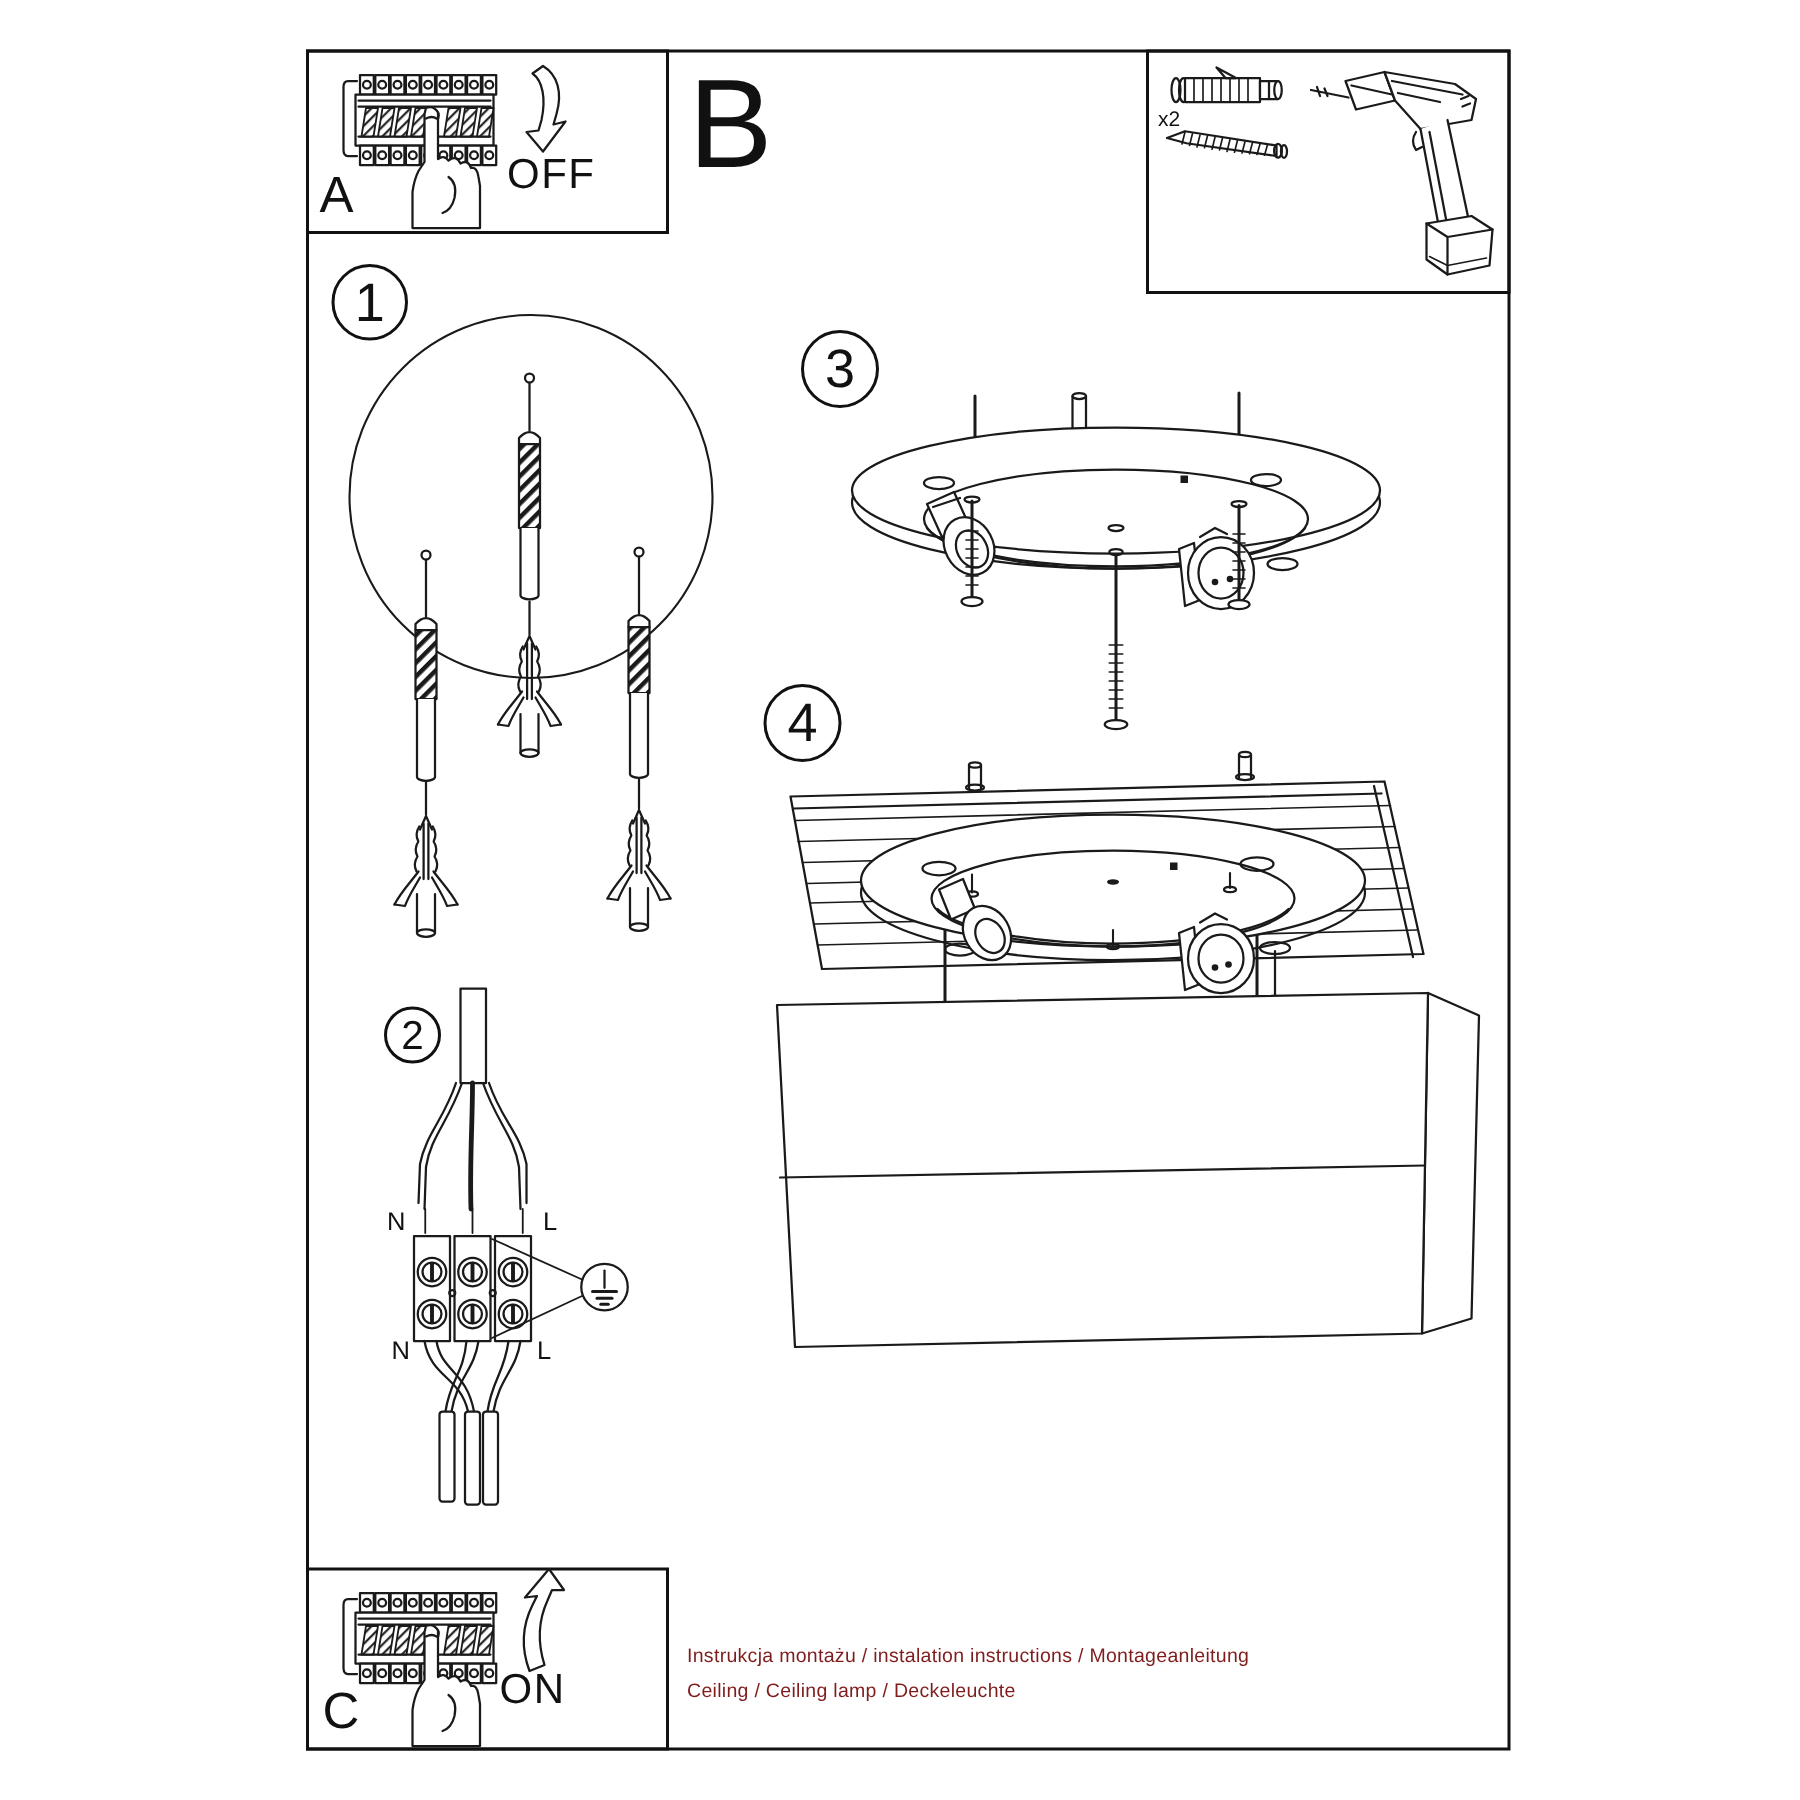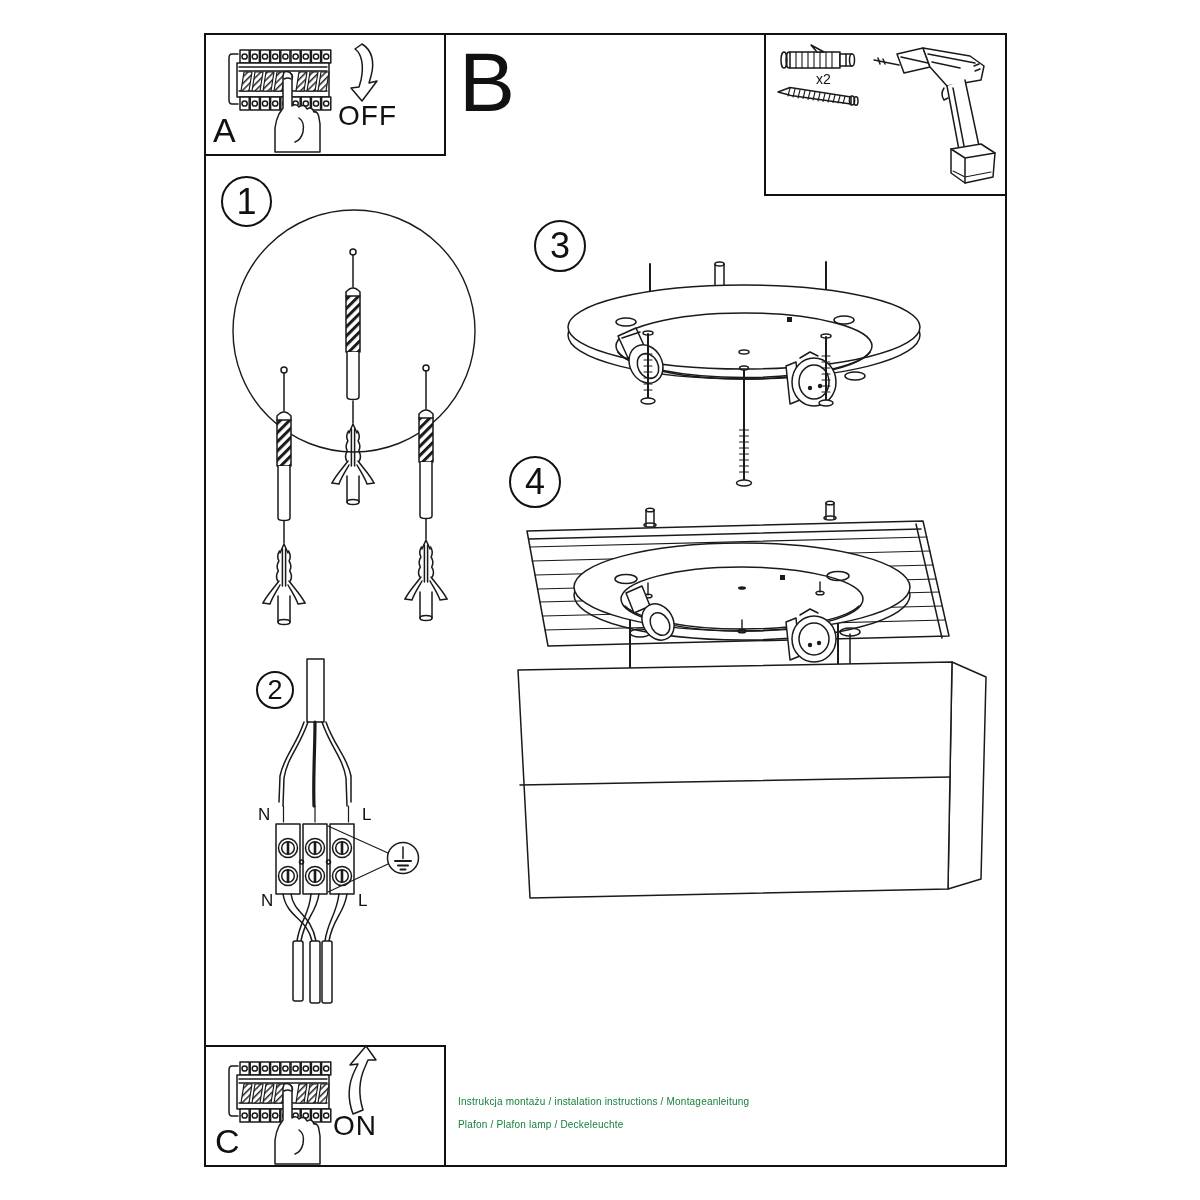--- a/index.html
+++ b/index.html
@@ -14,21 +14,21 @@
   .badge{
     position:absolute;z-index:5;border:2.5px solid #111;border-radius:50%;
     display:flex;align-items:center;justify-content:center;box-sizing:border-box;
     background:#fff;font-family:"Liberation Sans",sans-serif;
   }
   .big-letter{font-size:84px;font-weight:500;}
   .panel-letter{font-size:34px;}
   .action-label{font-size:28px;letter-spacing:1px;text-align:center;}
   .qty-label{font-size:14px;}
   .wire-label{font-size:17px;}
-  .footer-line{font-size:10px;color:#15803d;letter-spacing:.2px;}
+  .footer-line{font-size:13px;color:#7f1d1d;letter-spacing:.2px;}
 </style>
 </head>
 <body>
 
 <div class="canvas">
 
   <div class="frame" style="left:204px;top:33px;width:803px;height:1134px;"></div>
   <div class="frame" style="left:204px;top:33px;width:242px;height:123px;"></div>
   <div class="frame" style="left:764px;top:33px;width:243px;height:163px;"></div>
   <div class="frame" style="left:204px;top:1045px;width:242px;height:122px;"></div>
@@ -382,25 +382,25 @@
   <div class="badge" style="left:534px;top:220px;width:52px;height:52px;font-size:36px;">
     <span>3</span>
   </div>
   <div class="badge" style="left:509px;top:456px;width:52px;height:52px;font-size:36px;">
     <span>4</span>
   </div>
 
   <div class="txt panel-letter" style="left:213px;top:113px;">A</div>
   <div class="txt action-label" style="left:338px;top:102px;">OFF</div>
   <div class="txt big-letter" style="left:459px;top:40px;">B</div>
-  <div class="txt qty-label" style="left:816px;top:72px;">x2</div>
+  <div class="txt qty-label" style="left:772px;top:72px;">x2</div>
   <div class="txt panel-letter" style="left:215px;top:1124px;">C</div>
   <div class="txt action-label" style="left:333px;top:1112px;">ON</div>
 
   <div class="txt wire-label" style="left:258px;top:806px;">N</div>
   <div class="txt wire-label" style="left:362px;top:806px;">L</div>
   <div class="txt wire-label" style="left:261px;top:892px;">N</div>
   <div class="txt wire-label" style="left:358px;top:892px;">L</div>
 
   <div class="txt footer-line" style="left:458px;top:1097px;">Instrukcja montażu / instalation instructions / Montageanleitung</div>
-  <div class="txt footer-line" style="left:458px;top:1120px;">Plafon / Plafon lamp / Deckeleuchte</div>
+  <div class="txt footer-line" style="left:458px;top:1120px;">Ceiling / Ceiling lamp / Deckeleuchte</div>
 
 </div>
 
 </body></html>

